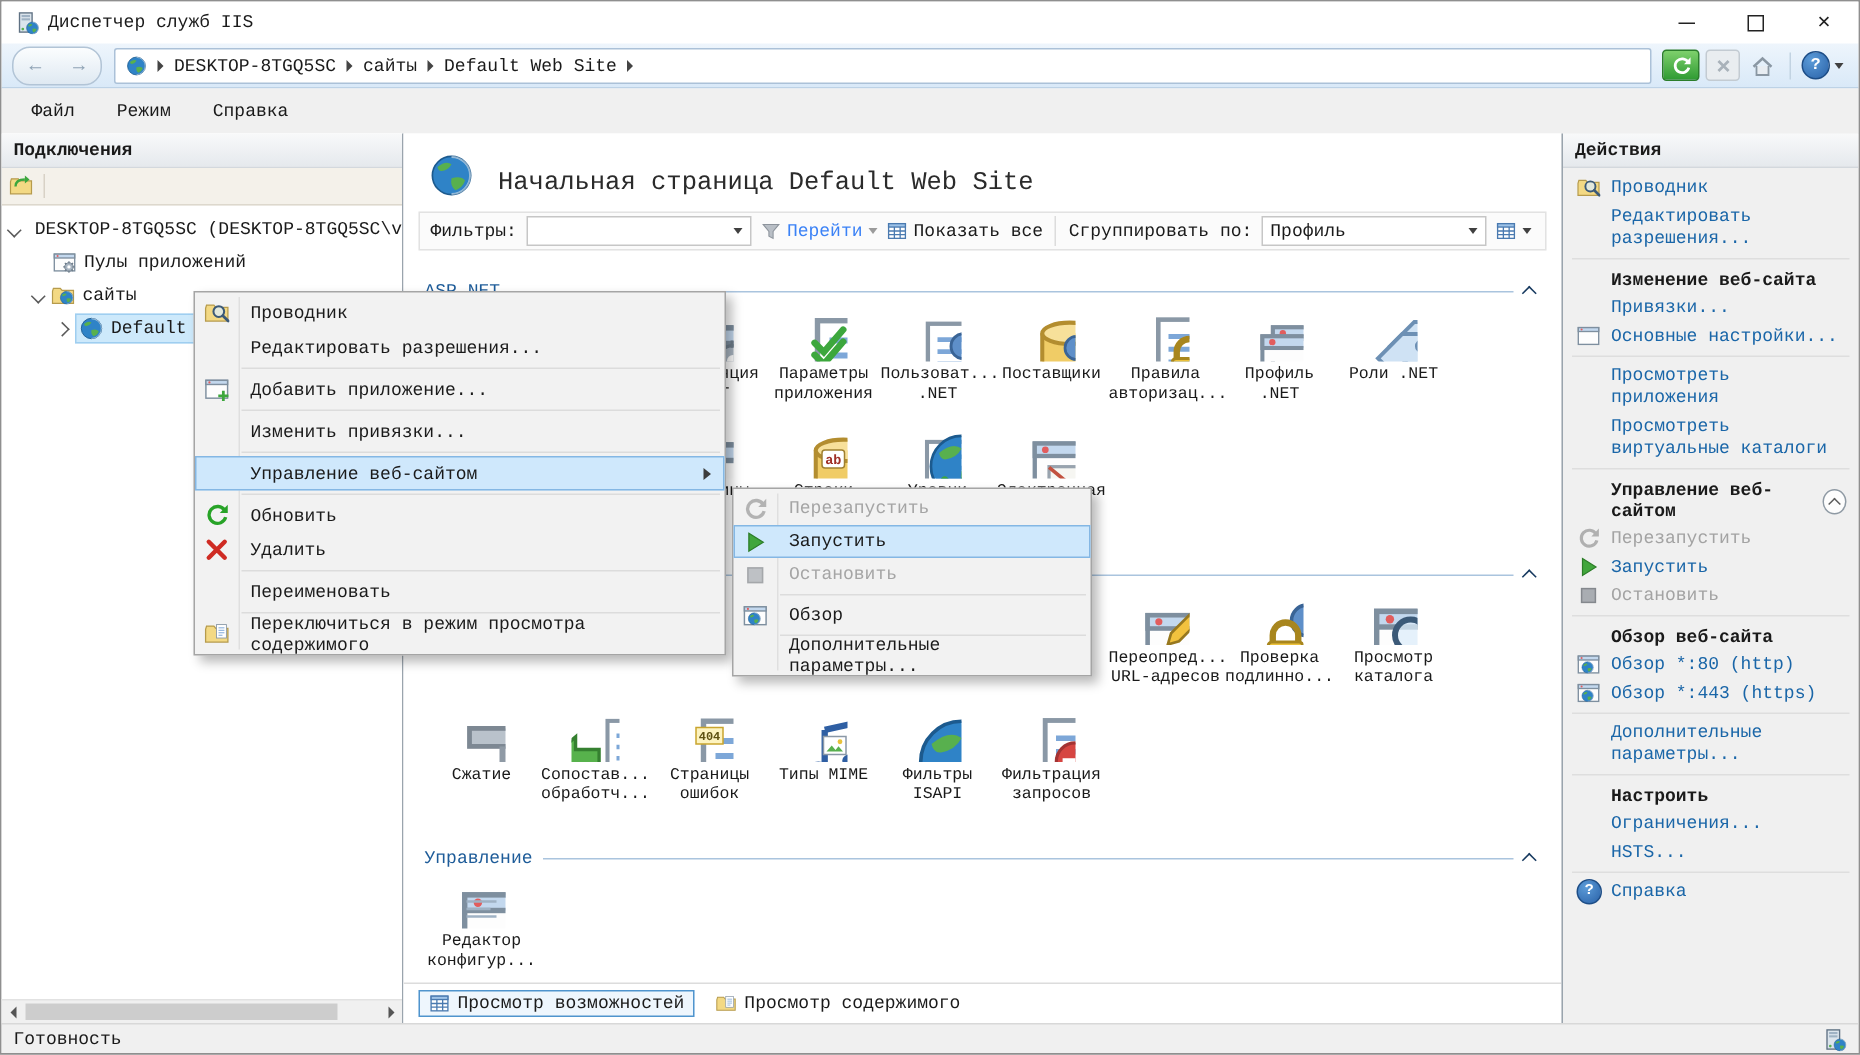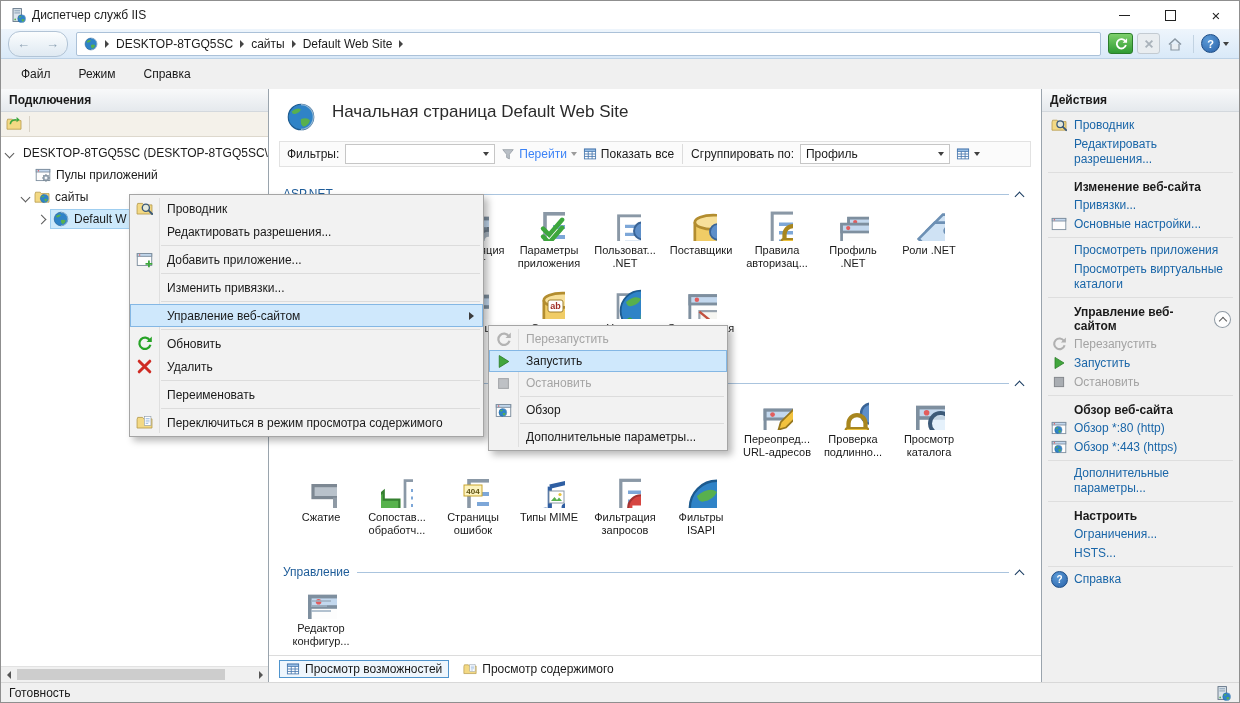--- a/index.html
+++ b/index.html
@@ -1,17 +1,17 @@
 <!DOCTYPE html>
 <html><head>
 <meta charset="utf-8">
 <style>
   html,body{margin:0;padding:0;background:#777;}
   .window{position:relative;width:1240px;height:703px;background:#fff;border:1px solid #8f8f8f;
-    box-sizing:border-box;overflow:hidden;font-family:Liberation Sans, sans-serif;font-size:12px;color:#1a1a1a;}
+    box-sizing:border-box;overflow:hidden;font-family:Liberation Mono, monospace;font-size:12px;color:#1a1a1a;}
   svg{display:block}
   .ic16{width:16px;height:16px}.ic14{width:14px;height:14px}
 
   
   .titlebar{position:absolute;top:0;left:0;right:0;height:28px;background:#fff;display:flex;align-items:center}
   .tb-icon{margin:0 6px 0 9px}
   .tb-btns{margin-left:auto;display:flex;height:100%}
   .wbtn{width:46px;display:flex;align-items:center;justify-content:center}
   .g-min{width:11px;height:1px;background:#222}
   .g-max{width:9px;height:9px;border:1px solid #222}
@@ -61,21 +61,21 @@
   .tsel{background:#cde9fb;outline:1px solid #9fcef0;outline-offset:-1px;display:flex;align-items:center;gap:5px;padding:2px 10px 2px 3px}
   .hscroll{position:absolute;bottom:0;left:0;right:0;height:15px;background:#f0f0f0;border-top:1px solid #e2e2e2;
     display:flex;align-items:center}
   .hs-btn{width:15px;height:15px;display:flex;align-items:center;justify-content:center}
   .hs-thumb{height:11px;background:#cdcdcd;width:208px;margin-left:1px}
   .tri-l{width:0;height:0;border-right:4px solid #555;border-top:4px solid transparent;border-bottom:4px solid transparent}
   .tri-r{width:0;height:0;border-left:4px solid #555;border-top:4px solid transparent;border-bottom:4px solid transparent}
 
   
   .center{position:absolute;left:268px;right:198px;top:0;bottom:0;background:#fff;overflow:hidden}
-  .headline{display:flex;align-items:flex-start;gap:16px;padding:13px 0 9px 17px}
+  .headline{display:flex;align-items:flex-end;gap:16px;padding:13px 0 9px 17px}
   .headline h1{font-size:17px;font-weight:400;color:#2b2b2b;margin:0}
   .filterbar{margin:0 10px;height:26px;border:1px solid #e2e2e2;background:#fbfbfb;display:flex;align-items:center;
     padding:0 7px;gap:6px;box-sizing:border-box}
   .combo{width:150px;height:20px;background:#fff;border:1px solid #c6c6c6;display:flex;align-items:center;padding:0 5px;box-sizing:border-box}
   .combo .val{margin-right:auto}
   .fsep{width:1px;height:20px;background:#dcdcdc;margin:0 2px}
   .dis{color:#3b82f6}
   .fbtn{display:flex;align-items:center;gap:4px}
   .content{position:relative;padding:4px 14px 0 14px}
   .sec{height:20px;display:flex;align-items:center;margin-top:13px}
@@ -576,32 +576,32 @@
                 <g transform="translate(16,15)">
                   <rect width="15" height="12" fill="#fff" stroke="#8a98a6"></rect>
                   <path d="M2 10 l3.5 -4 2.5 3 2 -2.5 3 3.5 z" fill="#58b04e"></path>
                   <circle cx="11" cy="3.5" r="1.6" fill="#e8c23c"></circle>
                 </g>
               </svg>
             <div class="tlabel">Типы MIME</div>
           </div>
           <div class="tile">
             <svg class="ticon" viewBox="0 0 32 32">
+                <use href="#s-globe" transform="scale(2)"></use>
+              </svg>
+            <div class="tlabel">Фильтры
+ISAPI</div>
+          </div>
+          <div class="tile">
+            <svg class="ticon" viewBox="0 0 32 32">
                 <use href="#s-page" transform="translate(1,0) scale(1.8)"></use>
                 <use href="#s-block" transform="translate(15,15) scale(1.05)"></use>
               </svg>
             <div class="tlabel">Фильтрация
 запросов</div>
-          </div>
-          <div class="tile">
-            <svg class="ticon" viewBox="0 0 32 32">
-                <use href="#s-globe" transform="scale(2)"></use>
-              </svg>
-            <div class="tlabel">Фильтры
-ISAPI</div>
           </div>
         </div>
 
         <div class="sec">
           <span class="sec-t">Управление</span>
             <span class="sec-line"></span>
           <span><span class="chev up"></span></span>
         </div>
         <div class="trow">
           <div class="tile">

